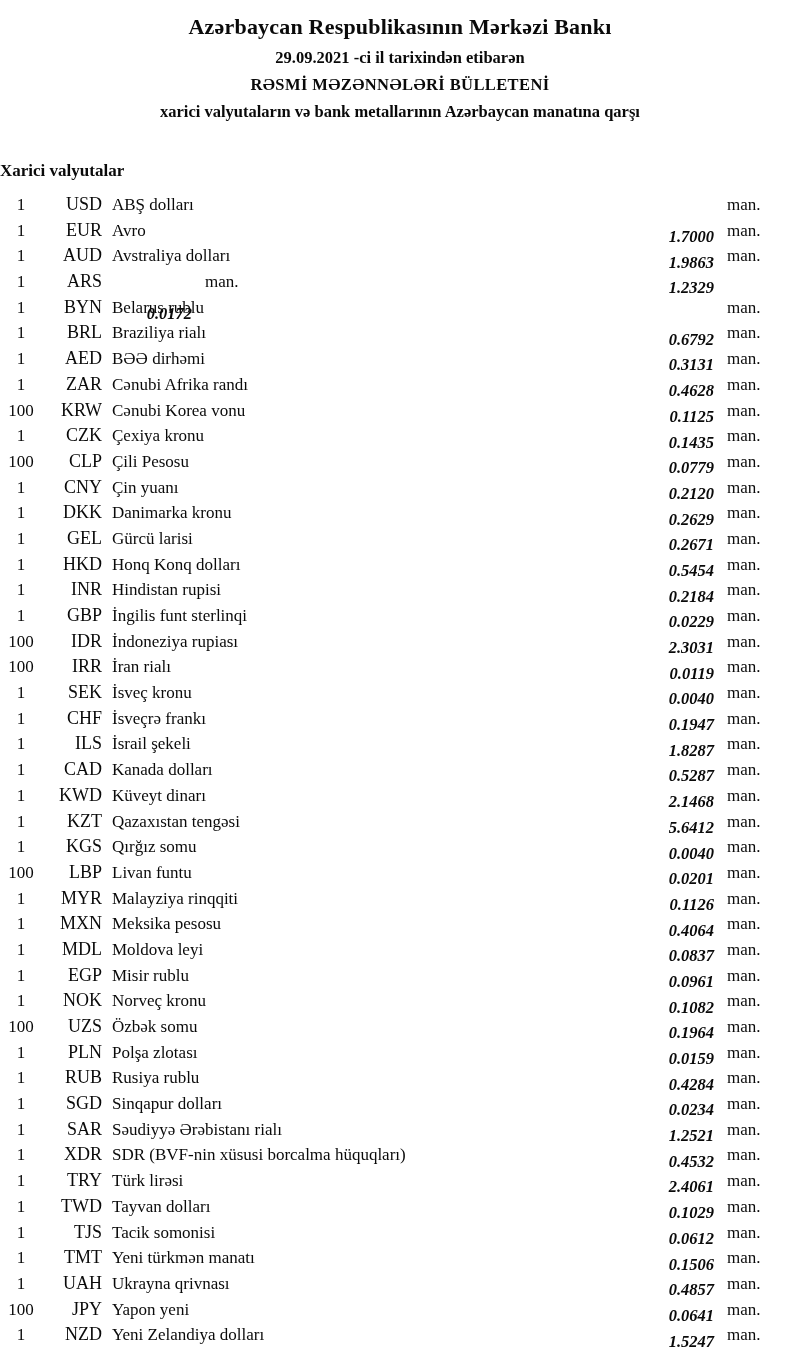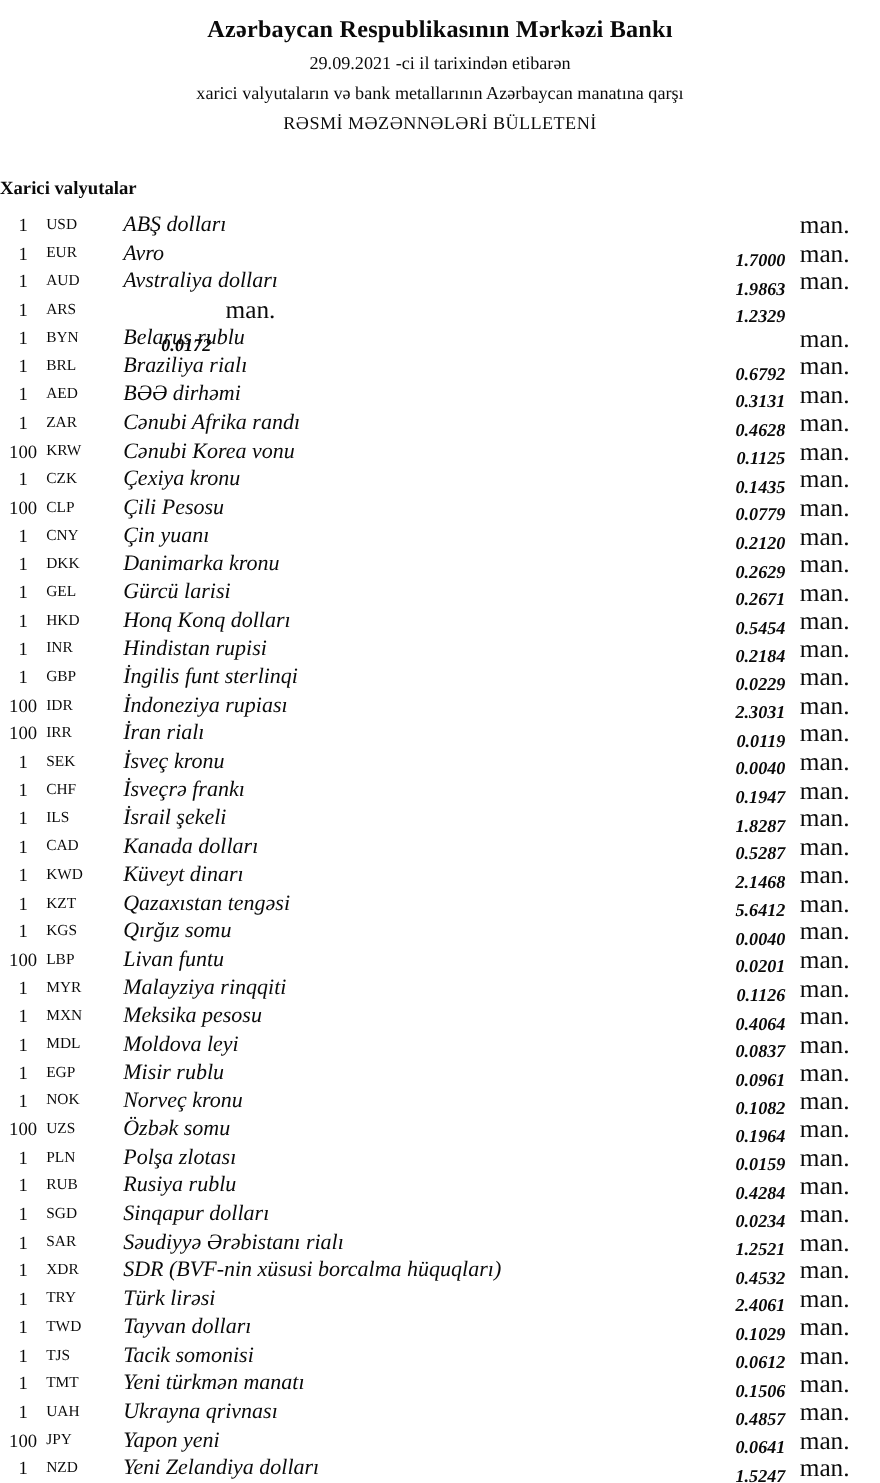--- a/index.html
+++ b/index.html
@@ -23,21 +23,21 @@
   .doc-title {
     margin: 0;
     font-size: 22px;
     font-weight: bold;
     line-height: 30px;
     letter-spacing: 0.2px;
   }
   .doc-sub {
     margin: 0;
     font-size: 16.5px;
-    font-weight: normal;
+    font-weight: bold;
     line-height: 27px;
   }
   .doc-sub.first {
     margin-top: 2px;
   }
   .bulletin-title {
     letter-spacing: 0.4px;
   }
   .section-title {
     margin: 34px 0 0 0;
@@ -56,55 +56,54 @@
     padding-right: 27px;
     white-space: nowrap;
   }
   .qty {
     width: 42px;
     text-align: center;
     font-size: 17px;
   }
   .code {
     width: 60px;
-    text-align: left;
-    font-size: 14px;
+    text-align: right;
+    font-size: 18px;
   }
   .name {
     flex: 1;
     padding-left: 10px;
-    font-size: 20px;
+    font-size: 17px;
     overflow: hidden;
-    font-style: italic;
   }
   .rate {
     width: 90px;
     text-align: right;
     font-size: 16.5px;
     font-weight: bold;
     font-style: italic;
     margin-top: 32px;
   }
   .unit {
     width: 59px;
     padding-left: 13px;
     box-sizing: border-box;
-    font-size: 23px;
+    font-size: 17px;
   }
 </style>
 </head>
 <body>
 
 <div class="page">
 
   <div class="doc-header">
     <h1 class="doc-title">Azərbaycan Respublikasının Mərkəzi Bankı</h1>
     <p class="doc-sub first">29.09.2021 -ci il tarixindən etibarən</p>
+    <p class="doc-sub bulletin-title">RƏSMİ MƏZƏNNƏLƏRİ BÜLLETENİ</p>
     <p class="doc-sub">xarici valyutaların və bank metallarının Azərbaycan manatına qarşı</p>
-    <p class="doc-sub bulletin-title">RƏSMİ MƏZƏNNƏLƏRİ BÜLLETENİ</p>
   </div>
 
   <div class="section-title">Xarici valyutalar</div>
 
   <div class="rates-table">
       <div class="row">
         <span class="qty">1</span>
         <span class="code">USD</span>
         <span class="name">ABŞ dolları</span>
         <span class="rate">1.7000</span>

